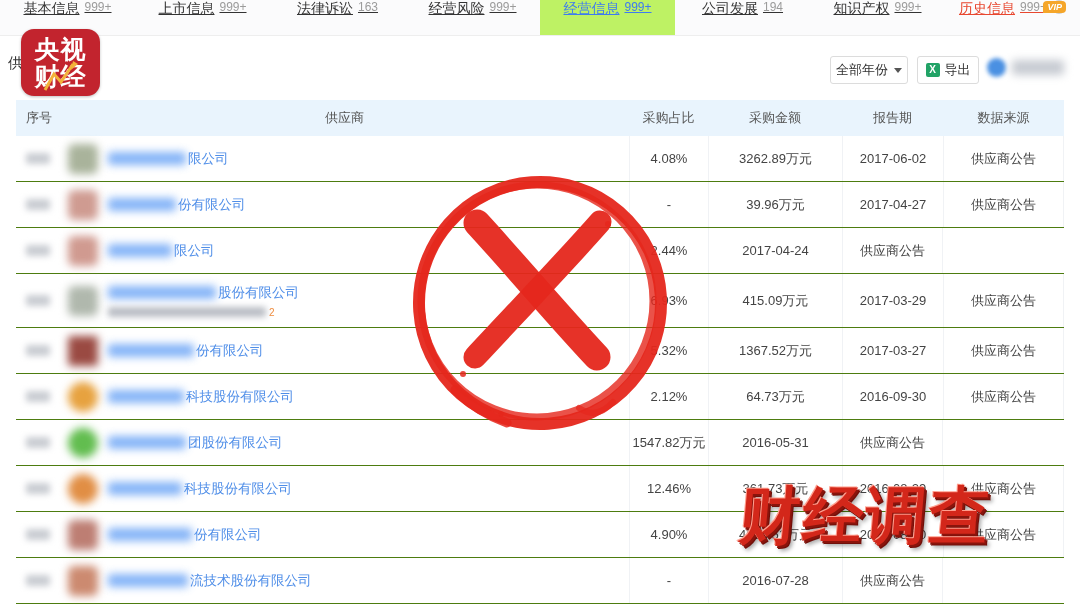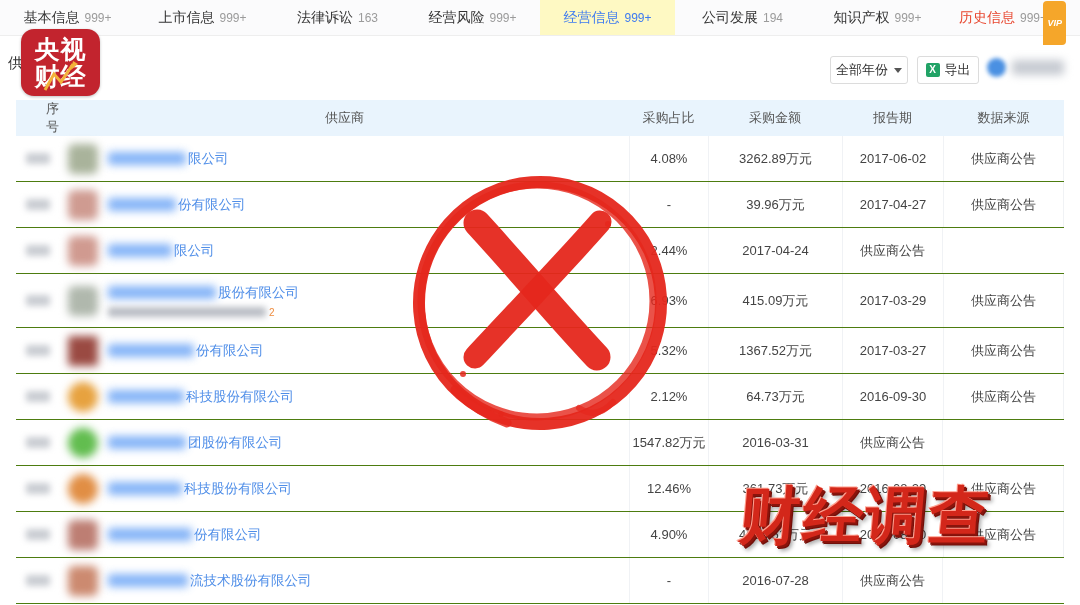--- a/index.html
+++ b/index.html
@@ -3,28 +3,28 @@
 <meta charset="utf-8">
 <style>
   * { margin:0; padding:0; box-sizing:border-box; }
   html,body { width:1080px; height:605px; }
   body { font-family:"Liberation Sans","DejaVu Sans",sans-serif; background:#fff; }
   .page { position:relative; width:1080px; height:605px; overflow:hidden; background:#fff; }
 
   
   .tabbar { position:absolute; left:0; top:0; width:1080px; height:36px;
             display:flex; background:#fbfbfc; border-bottom:1px solid #eeeeee; z-index:2; }
-  .tab { flex:1; display:flex; align-items:center; justify-content:center;
-         font-size:14px; color:#333; cursor:pointer; position:relative; }
+  .tab { flex:1; display:flex; justify-content:center;
+         font-size:14px; color:#333; cursor:pointer; position:relative;text-decoration:underline; }
   .tab .count { font-size:12px; color:#9b9b9b; margin-left:5px; }
-  .tab.active { background:#fef9c3; color:#3e7bf0; }
+  .tab.active { background:#bef264; color:#3e7bf0; }
   .tab.active .count { color:#3e7bf0; }
   .tab.highlight { color:#e8472f; }
   .vip { position:absolute; top:1px; right:14px; background:#f5a62a; color:#fff;
-         font-size:9px; font-weight:bold; line-height:12px; padding:16px 4px;
+         font-size:9px; font-weight:bold; line-height:12px; padding:0 4px;
          border-radius:4px 4px 4px 0; font-style:italic; }
   .help { width:14px; height:14px; border:1px solid #ccc; border-radius:50%;
           font-size:10px; color:#bbb; line-height:12px; text-align:center; margin-left:5px; }
 
   
   .watermark { position:absolute; left:884px; top:12px; z-index:9;
                font-size:40px; letter-spacing:2px; color:rgba(255,255,255,0.72);
                text-shadow:0 0 1px #9a9a9a, 1px 1px 1px #8f8f8f, -1px -1px 1px #b5b5b5;
                pointer-events:none; }
 
@@ -50,21 +50,21 @@
   .xls { width:14px; height:14px; background:#21a366; border-radius:2px; color:#fff;
          font-size:10px; font-weight:bold; line-height:14px; text-align:center; margin-right:5px; }
   .account { position:absolute; left:987px; top:2px; display:flex; align-items:center; }
   .acc-circle { width:19px; height:19px; border-radius:50%; background:#4a90e2; filter:blur(2px); }
   .acc-blur { width:52px; height:15px; background:#c7cbd2; border-radius:3px; filter:blur(4px); margin-left:6px; }
 
   
   .table { position:absolute; left:16px; top:100px; width:1048px; z-index:1; }
   .thead { display:grid; grid-template-columns:44px 569px 79px 134px 101px 121px;
            height:36px; background:#e9f4fd; align-items:center; font-size:13px; color:#555; }
-  .thead .h-index { padding-left:10px; text-align:left;margin-left:20px; }
+  .thead .h-index { padding-left:10px; text-align:left; }
   .thead div { text-align:center; }
   .trow { display:grid; grid-template-columns:44px 48px 521px 79px 134px 101px 121px;
           height:46px; border-bottom:1px solid #4d7c0f; align-items:center;
           font-size:13px; color:#444; background:#fff; }
   .trow.tall { height:54px; }
   .cell-c { text-align:center; height:100%; display:flex; align-items:center; justify-content:center;
             border-left:1px solid #f0f2f5; }
   .cell-last { border-right:1px solid #f0f2f5; }
   .num-blur { width:24px; height:11px; margin-left:10px; background:#c9ccd2;
               border-radius:2px; filter:blur(3px); }
@@ -298,21 +298,21 @@
             <div class="logo-blur" style="background: rgb(98, 189, 79); border-radius: 50%;"></div>
           </div>
       <div class="name-cell">
         <div class="name-line">
           <span class="name-blur" style="width: 78px;"></span>
           <span class="name-suffix">团股份有限公司</span>
         </div>
 
       </div>
       <div class="cell-c">1547.82万元</div>
-      <div class="cell-c">2016-03-31</div>
+      <div class="cell-c">2016-05-31</div>
       <div class="cell-c cell-last">供应商公告</div>
     </div>
         <div class="trow">
       <div>
             <div class="num-blur"></div>
           </div>
       <div>
             <div class="logo-blur" style="background: rgb(225, 142, 68); border-radius: 50%;"></div>
           </div>
       <div class="name-cell">

